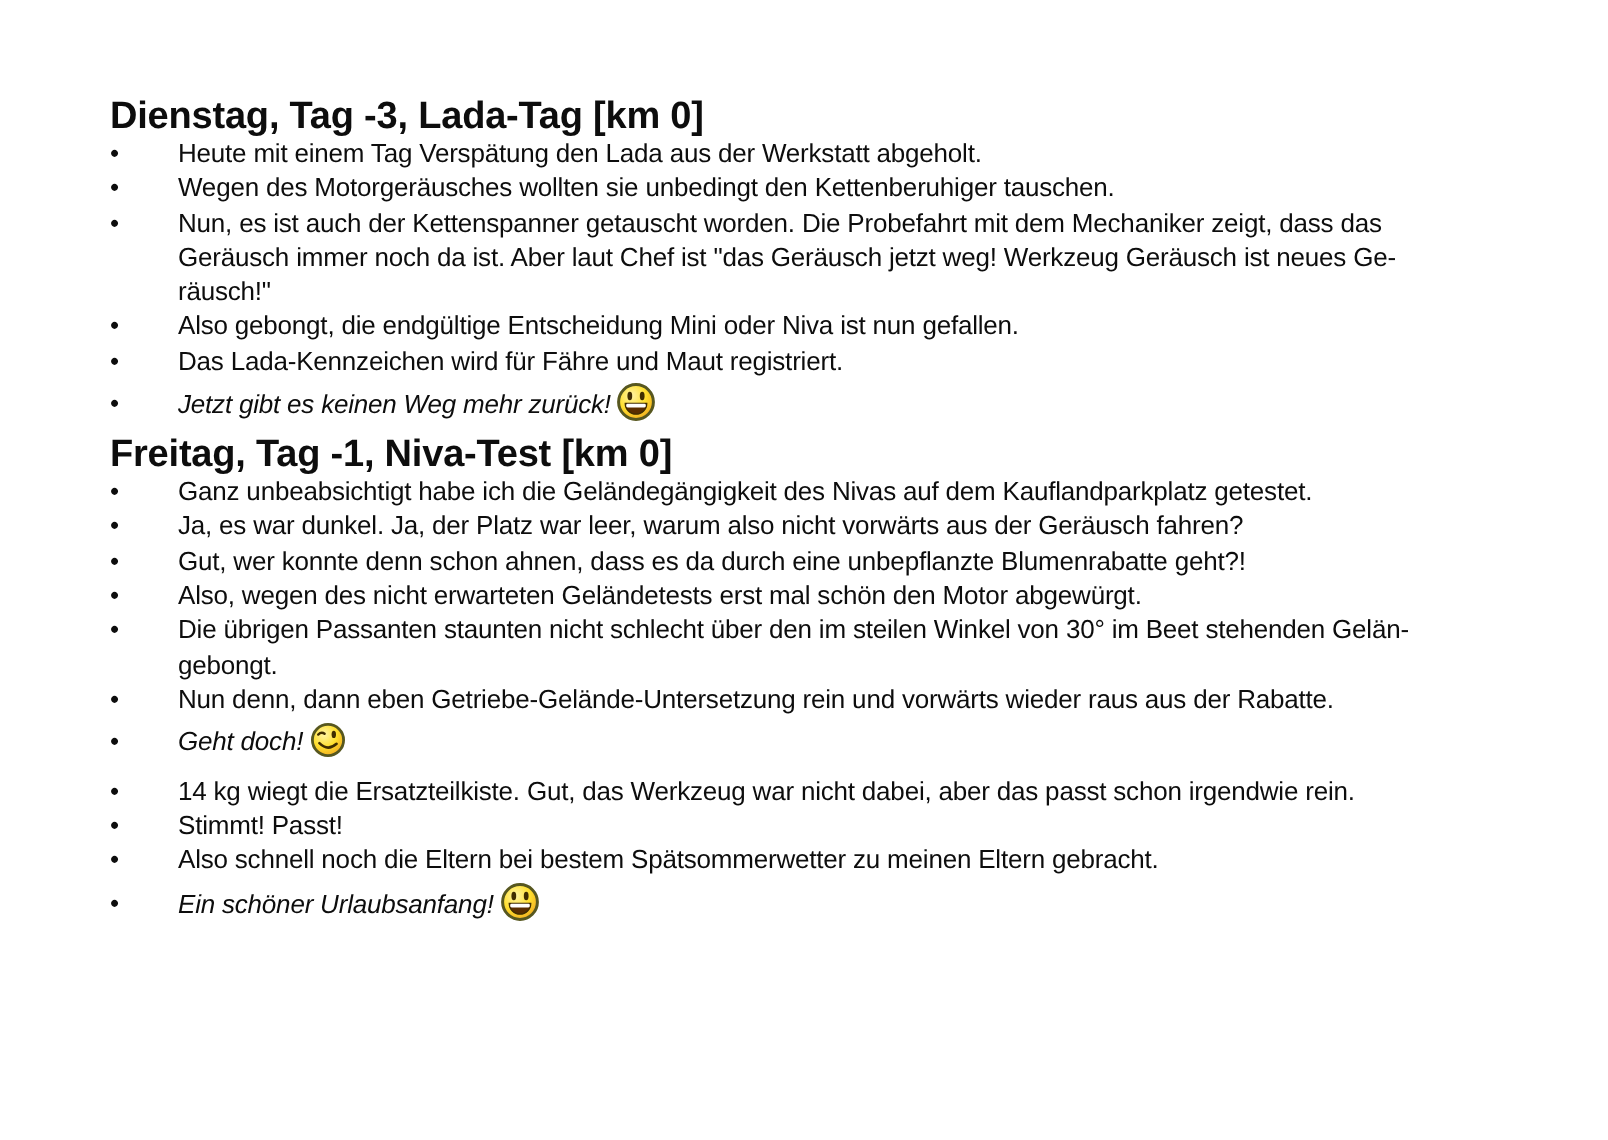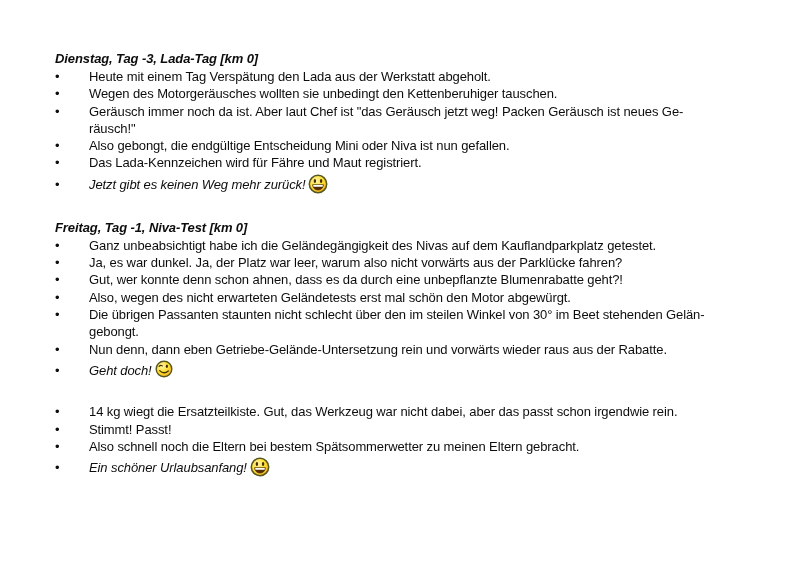--- a/index.html
+++ b/index.html
@@ -14,29 +14,28 @@
     position: relative;
     width: 804px; height: 570px;
     background: #ffffff;
     box-sizing: border-box;
   }
   .content {
     box-sizing: border-box;
     padding: 50px 30px 0 55px;
   }
   .section { margin: 0; }
-  .section + .section { margin-top: 23px; }
+  .section + .section { margin-top: 6px; }
   .section-heading {
     margin: 0;
-    font-size: 13px;
+    font-size: 19px;
     font-weight: 700;
     line-height: 18px;
     letter-spacing: -0.1px;
     white-space: pre;
-    font-style: italic;
   }
   ul.bullet-list { list-style: none; margin: 0; padding: 0; }
   li.item { display: flex; align-items: flex-start; }
   li.item.has-icon { margin-top: 4px; }
   .bullet {
     flex: 0 0 34px;
     width: 34px;
     font-size: 13px;
     line-height: 17.3px;
   }
@@ -85,21 +84,22 @@
         </li>
         <li class="item">
           <span class="bullet">•</span>
           <div class="item-text">
               <div class="line">Wegen des Motorgeräusches wollten sie unbedingt den Kettenberuhiger tauschen.</div>
             </div>
         </li>
         <li class="item">
           <span class="bullet">•</span>
           <div class="item-text">
-            <div class="line">Geräusch immer noch da ist. Aber laut Chef ist "das Geräusch jetzt weg! Packen Geräusch ist neues Ge-</div>
+            <div class="line">Nun, es ist auch der Kettenspanner getauscht worden. Die Probefahrt mit dem Mechaniker zeigt, dass das</div>
+            <div class="line">Geräusch immer noch da ist. Aber laut Chef ist "das Geräusch jetzt weg! Werkzeug Geräusch ist neues Ge-</div>
             <div class="line">räusch!"</div>
           </div>
         </li>
         <li class="item">
           <span class="bullet">•</span>
           <div class="item-text">
               <div class="line">Also gebongt, die endgültige Entscheidung Mini oder Niva ist nun gefallen.</div>
             </div>
         </li>
         <li class="item">
@@ -128,21 +128,21 @@
       <ul class="bullet-list">
         <li class="item">
           <span class="bullet">•</span>
           <div class="item-text">
               <div class="line">Ganz unbeabsichtigt habe ich die Geländegängigkeit des Nivas auf dem Kauflandparkplatz getestet.</div>
             </div>
         </li>
         <li class="item">
           <span class="bullet">•</span>
           <div class="item-text">
-              <div class="line">Ja, es war dunkel. Ja, der Platz war leer, warum also nicht vorwärts aus der Parklücke fahren?</div>
+              <div class="line">Ja, es war dunkel. Ja, der Platz war leer, warum also nicht vorwärts aus der Geräusch fahren?</div>
             </div>
         </li>
         <li class="item">
           <span class="bullet">•</span>
           <div class="item-text">
               <div class="line">Gut, wer konnte denn schon ahnen, dass es da durch eine unbepflanzte Blumenrabatte geht?!</div>
             </div>
         </li>
         <li class="item">
           <span class="bullet">•</span>

